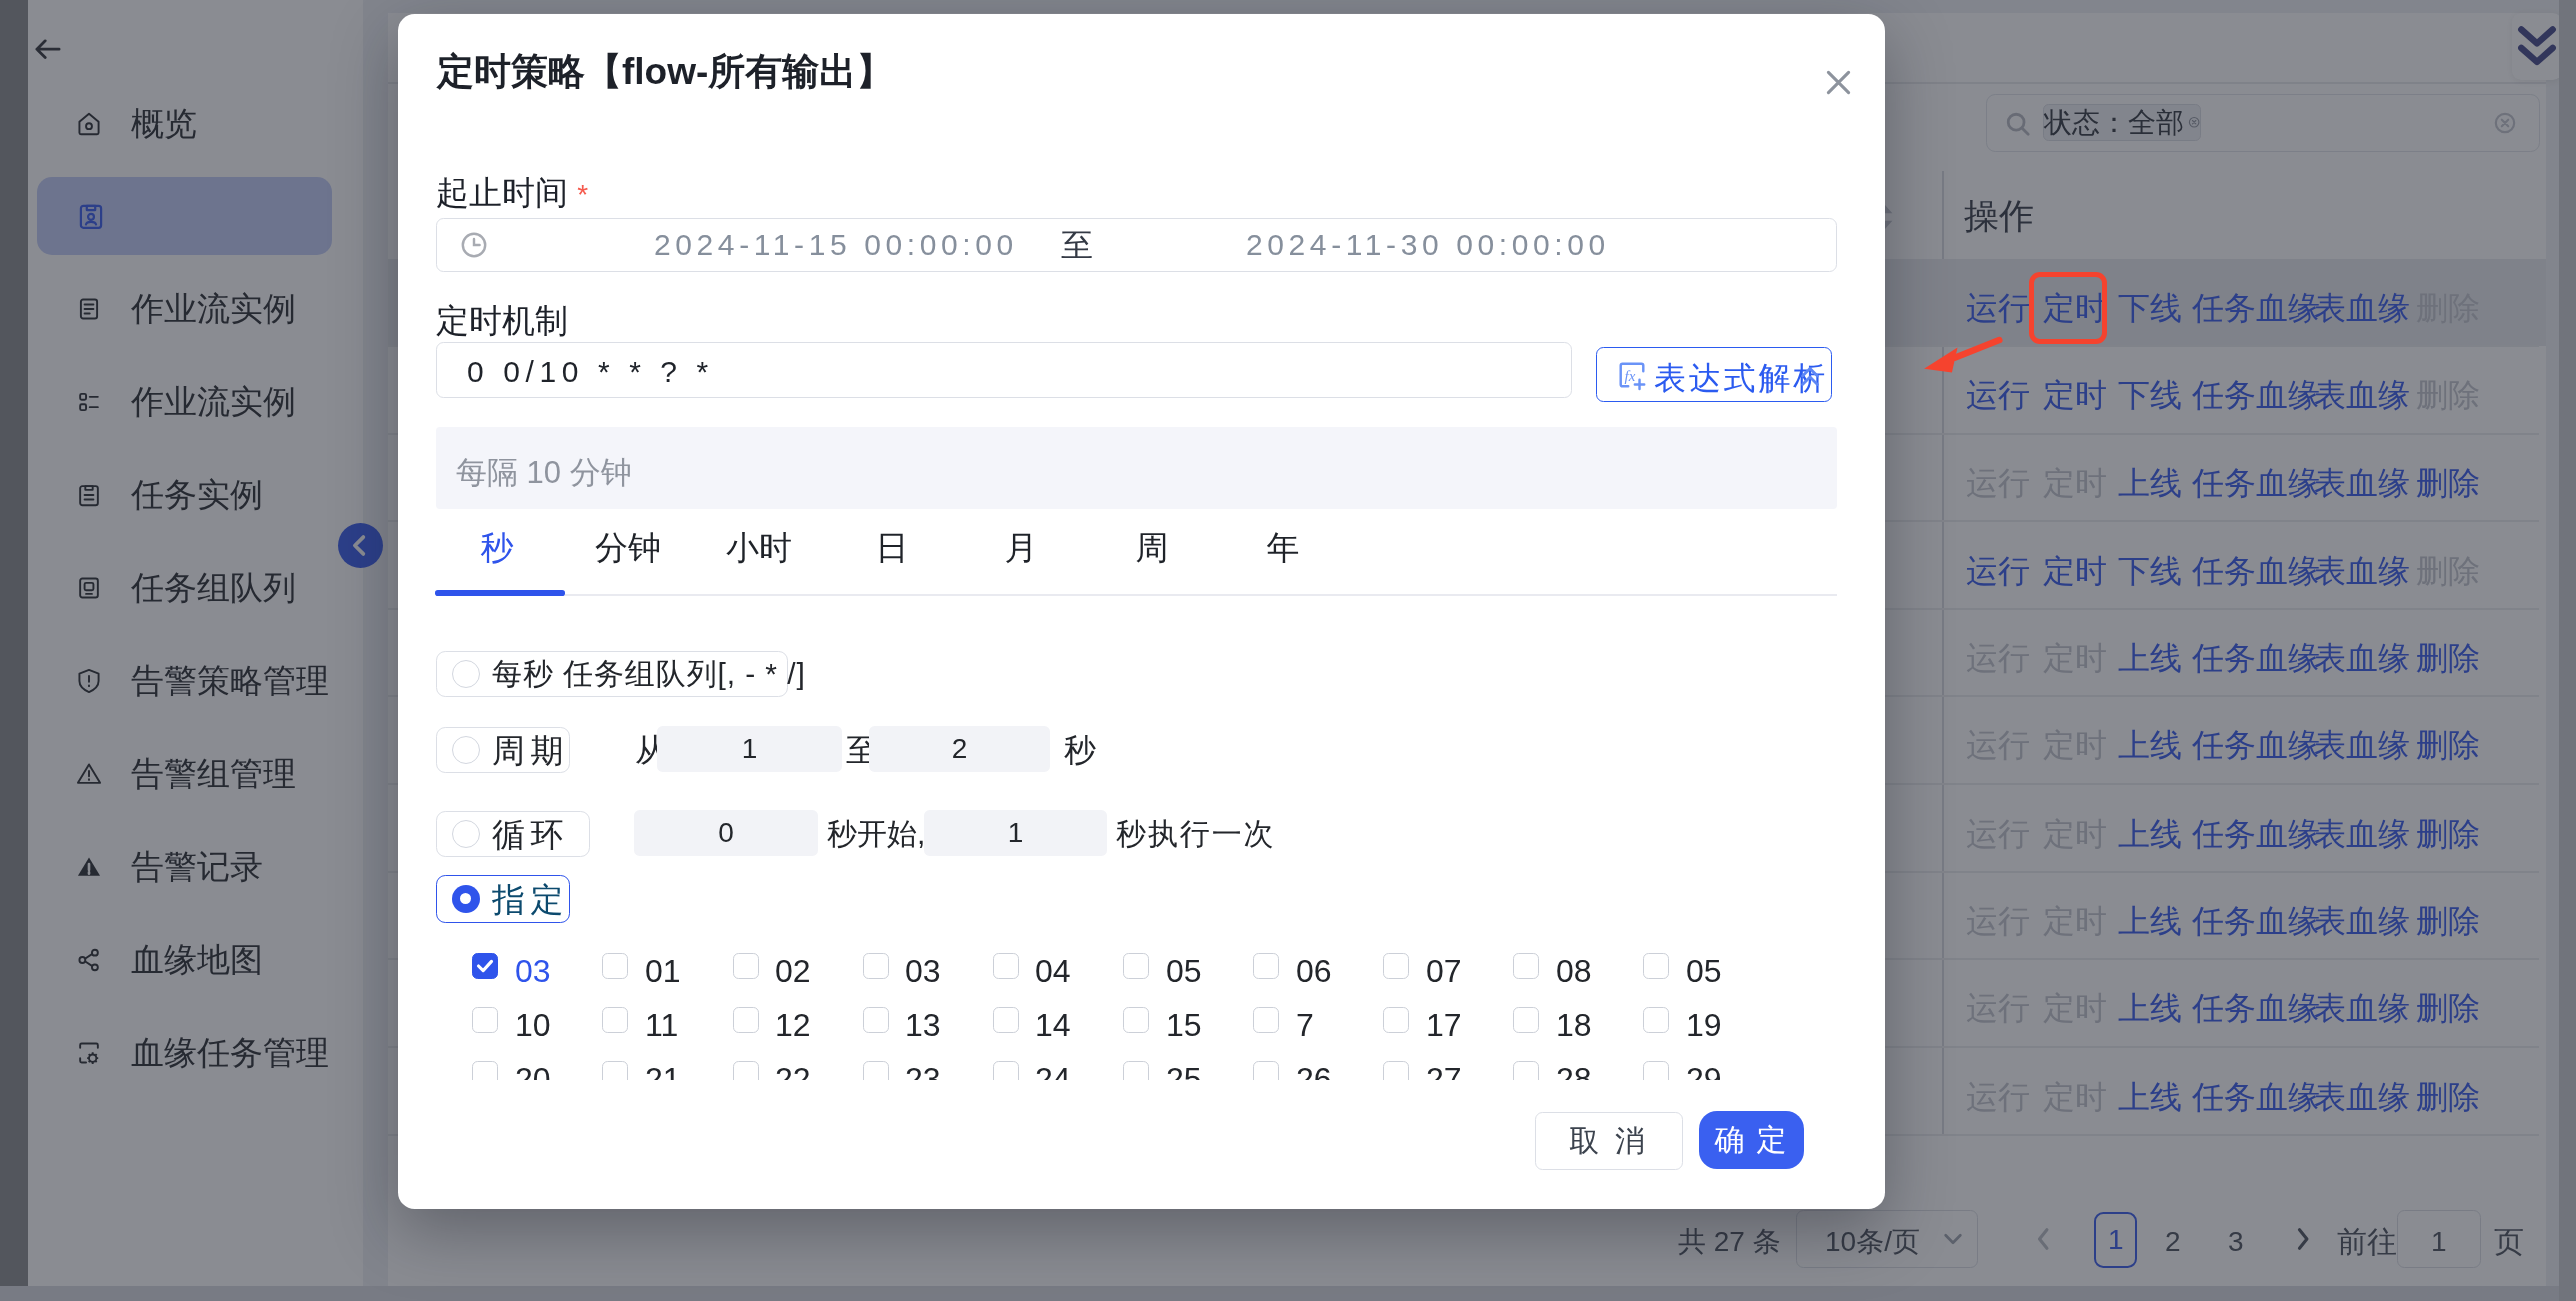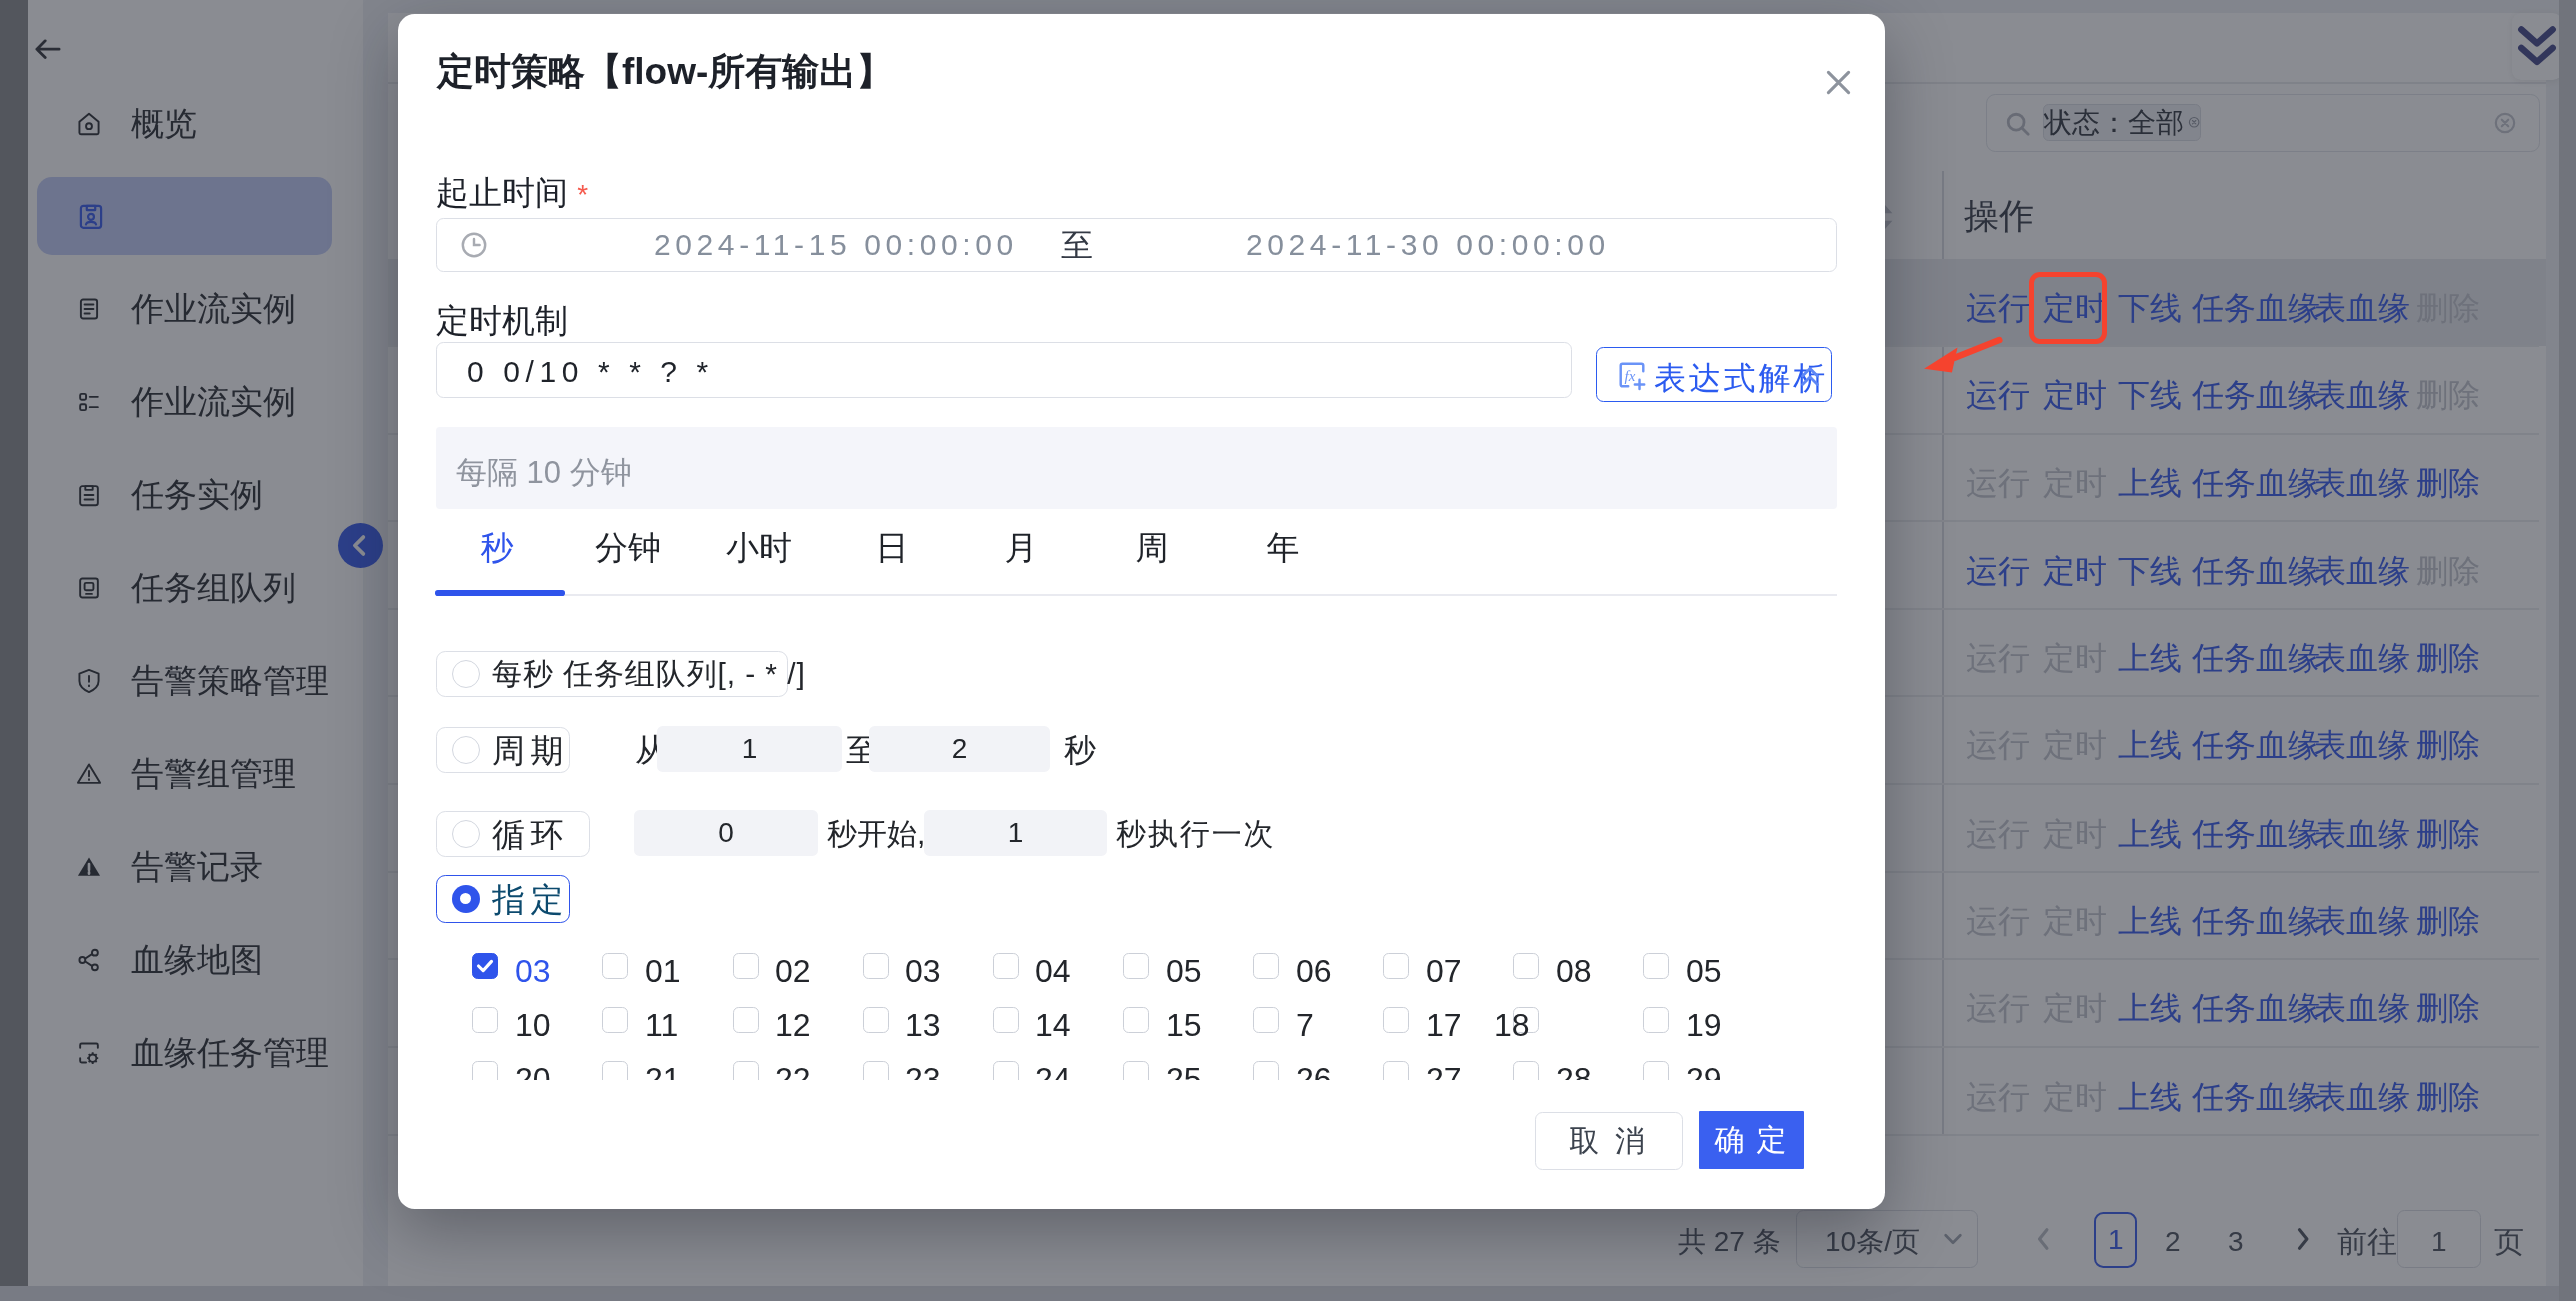--- a/index.html
+++ b/index.html
@@ -339,21 +339,21 @@
 <div class="cblab" style="left:507px;top:66px">13</div>
 <div class="cb" style="left:595px;top:64px"></div>
 <div class="cblab" style="left:637px;top:66px">14</div>
 <div class="cb" style="left:725px;top:64px"></div>
 <div class="cblab" style="left:768px;top:66px">15</div>
 <div class="cb" style="left:855px;top:64px"></div>
 <div class="cblab" style="left:898px;top:66px">7</div>
 <div class="cb" style="left:985px;top:64px"></div>
 <div class="cblab" style="left:1028px;top:66px">17</div>
 <div class="cb" style="left:1115px;top:64px"></div>
-<div class="cblab" style="left:1096px;top:66px">18</div>
+<div class="cblab" style="left:1158px;top:66px">18</div>
 <div class="cb" style="left:1245px;top:64px"></div>
 <div class="cblab" style="left:1288px;top:66px">19</div>
 <div class="cb" style="left:74px;top:118px"></div>
 <div class="cblab" style="left:117px;top:120px">20</div>
 <div class="cb" style="left:204px;top:118px"></div>
 <div class="cblab" style="left:247px;top:120px">21</div>
 <div class="cb" style="left:335px;top:118px"></div>
 <div class="cblab" style="left:377px;top:120px">22</div>
 <div class="cb" style="left:465px;top:118px"></div>
 <div class="cblab" style="left:507px;top:120px">23</div>
@@ -364,19 +364,19 @@
 <div class="cb" style="left:855px;top:118px"></div>
 <div class="cblab" style="left:898px;top:120px">26</div>
 <div class="cb" style="left:985px;top:118px"></div>
 <div class="cblab" style="left:1028px;top:120px">27</div>
 <div class="cb" style="left:1115px;top:118px"></div>
 <div class="cblab" style="left:1158px;top:120px">28</div>
 <div class="cb" style="left:1245px;top:118px"></div>
 <div class="cblab" style="left:1288px;top:120px">29</div>
 </div>
 <div class="abs flex" style="left:1137px;top:1098px;width:148px;height:58px;border:1.9px solid #dcdfe6;border-radius:7.4px;background:#fff;justify-content:center;font-size:30px;color:#3c434e;letter-spacing:3.7px">取 消</div>
-<div class="abs flex" style="left:1301px;top:1097px;width:105px;height:58px;border-radius:1px;background:#3a60f0;justify-content:center;font-size:30px;color:#fff;letter-spacing:1.9px">确 定</div>
+<div class="abs flex" style="left:1301px;top:1097px;width:105px;height:58px;border-radius:18px;background:#3a60f0;justify-content:center;font-size:30px;color:#fff;letter-spacing:1.9px">确 定</div>
 </div>
 <div class="abs" style="left:2029px;top:272px;width:78px;height:72px;border:5.6px solid #f5432e;border-radius:11px"></div>
 <svg class="abs" style="left:1912px;top:327px" width="104" height="54" viewBox="0 0 112 58">
     <path d="M94 14 L46 33" stroke="#f5432e" stroke-width="7" stroke-linecap="round"></path>
     <polygon points="13,45 49,22 43,49" fill="#f5432e"></polygon>
   </svg>
 
 </body></html>

